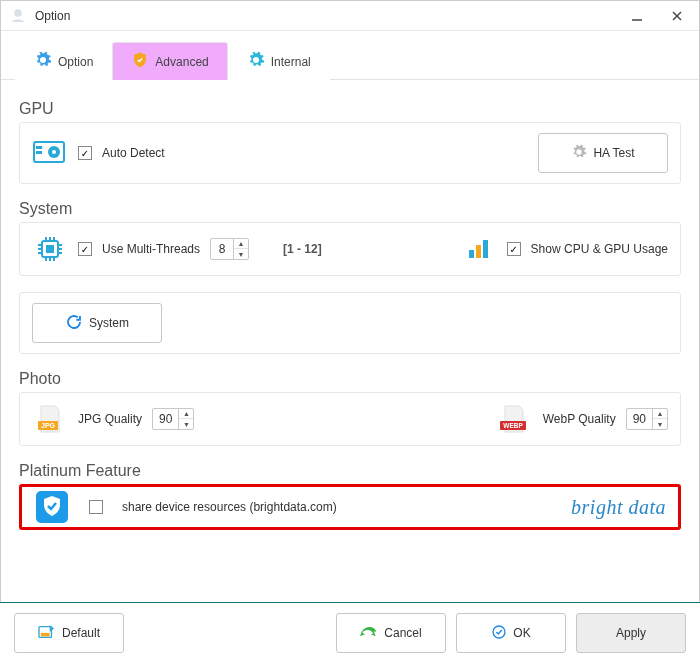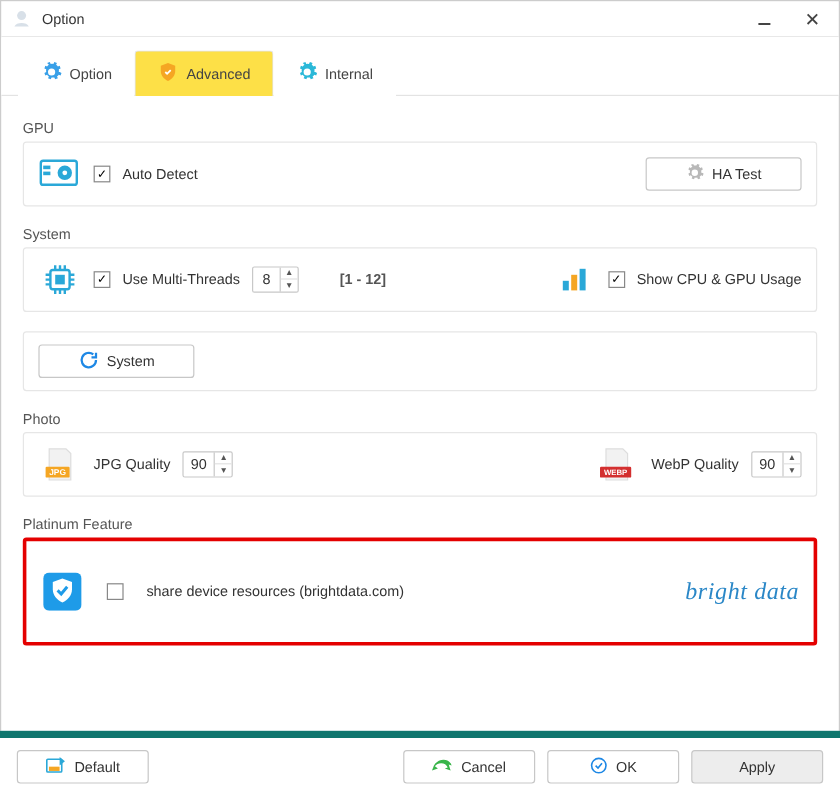--- a/index.html
+++ b/index.html
@@ -44,33 +44,33 @@
     color:#444;
     cursor:pointer;
     border:1px solid transparent;
     border-bottom:none;
     position:relative;
     top:1px;
     background:#fff;
   }
   .tab.active {
     border-color:#e3e3e3;
-    background:#fde047;
+    background:#f0abfc;
     border-radius:3px 3px 0 0;
     justify-content:flex-end;
   }
   .gear-blue { color:#39a0e8; }
   .shield-orange { color:#f5a623; }
   .gear-cyan { color:#2ab8d8; }
   
   .content {
     padding: 14px 18px 8px 18px;
   }
   .section-label {
-    font-size:12px; color:#555;
+    font-size:16px; color:#555;
     margin: 6px 0 4px 0;
   }
   .panel {
     border:1px solid #e6e6e6;
     border-radius:3px;
     padding:10px 12px;
     display:flex;
     align-items:center;
     gap:10px;
     background:#fff;
@@ -85,21 +85,21 @@
     display:inline-flex; align-items:center;
     border:1px solid #c8c8c8; border-radius:2px; height:22px;
   }
   .spinner .val { padding:0 6px; min-width:22px; text-align:center; }
   .spinner .steppers { display:flex; flex-direction:column; border-left:1px solid #c8c8c8; }
   .spinner .step { width:14px; height:10px; display:flex; align-items:center; justify-content:center; font-size:7px; color:#555; cursor:pointer; }
   .spinner .step:first-child{border-bottom:1px solid #e2e2e2;}
   .range-hint { color:#555; margin-left:24px;font-weight:bold;}
   .btn {
     display:inline-flex; align-items:center; justify-content:center; gap:6px;
-    height:28px; padding: 0 22px;
+    height:40px; padding: 0 22px;
     border:1px solid #c7c7c7; border-radius:3px;
     background:#fff; font-size:12px; color:#333; cursor:pointer;
   }
   .btn.wide { min-width:130px; }
   .btn.gray { background:#ededed; }
   .bright-logo {
     font-family: Georgia, "Times New Roman", serif;
     font-style: italic;
     color:#2a87c7;
     font-size:20px;
@@ -107,21 +107,21 @@
   }
   .highlight-red { border:3px solid #e40000 !important; }
   
   .footer {
     position:absolute;
     bottom:0; left:0; right:0;
     padding: 10px 14px 12px 14px;
     display:flex;
     align-items:flex-start;
     gap:10px;
-    border-top:6px solid #0f766e;
+    border-top:1px solid #0f766e;
     background:#fff;
   }
   .footer .gap { flex:1; }
   .footer .btn { min-width:110px; }
   .hatest-gear { color:#b8b8b8; }
   .reset-icon { color:#1e88e5; }  
   .checkcircle { color:#1e88e5; }
   .default-icon { width:18px; height:16px; }
 </style>
 </head>
@@ -294,21 +294,21 @@
         <span class="val">90</span>
         <span class="steppers">
           <span class="step">▲</span>
           <span class="step">▼</span>
         </span>
       </div>
     </div>
   </div>
 
   <div class="section-label">Platinum Feature</div>
-  <div class="panel highlight-red" style="padding:26px 12px;gap:19px;">
+  <div class="panel highlight-red" style="padding:4px 12px;gap:19px;">
     <span class="icon-box">
       <svg width="32" height="32" viewBox="0 0 32 32">
           <rect width="32" height="32" rx="5" fill="#1e9be8"></rect>
           <path d="M16 5l8 3v6c0 5-3.5 9-8 11-4.5-2-8-6-8-11V8l8-3z" fill="#fff"></path>
           <path d="M12 15l3 3 5-6" stroke="#1e9be8" stroke-width="2.5" fill="none"></path>
         </svg>
     </span>
     <span class="checkbox" style="color:transparent">✓</span>
     <span>share device resources (brightdata.com)</span>
     <div class="right">

